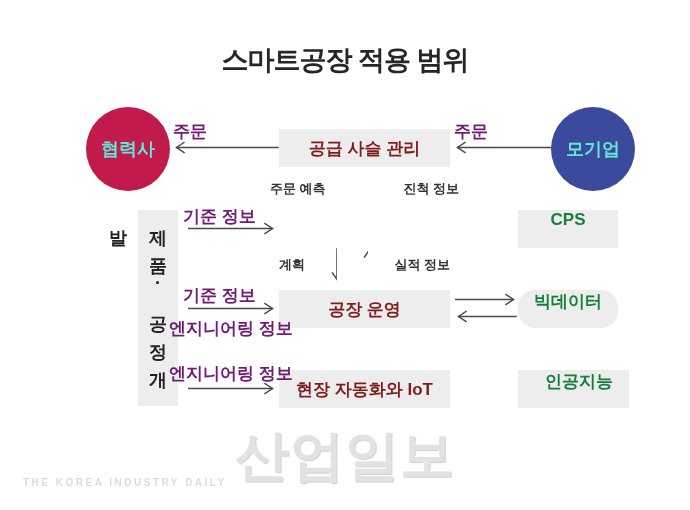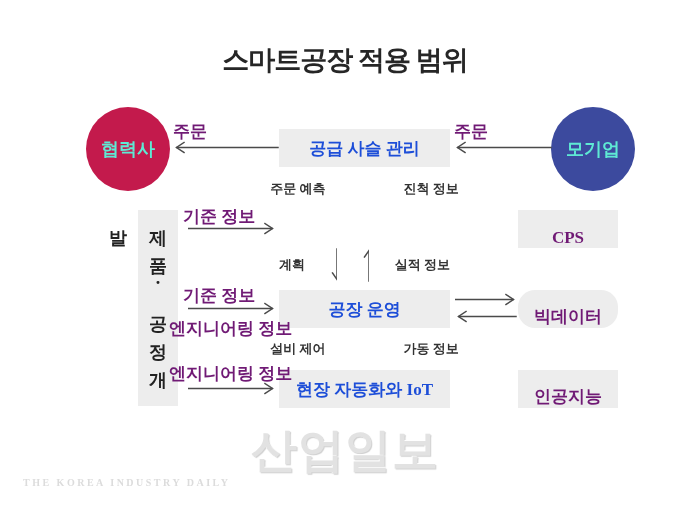--- a/index.html
+++ b/index.html
@@ -1,40 +1,40 @@
 <!DOCTYPE html>
 <html style="--partner-circle: #c31a4c; --parent-circle: #3c4a9e; --box-bg: #ededed; --arrow: #4a4a4a;"><head>
 <meta charset="utf-8">
 <style>
   html,body { margin:0; padding:0; background:#fff; }
   .stage {
     position:relative; width:644px; height:510px; margin:0 auto;
     background:#ffffff; overflow:hidden;
-    font-family:Liberation Serif, serif;
+    font-family:Liberation Sans, sans-serif;
   }
   .title {
     position:absolute; top:42px; left:0; width:100%; text-align:center;
     font-size:27px; font-weight:800; color:#262626; letter-spacing:-1px;
   }
   .circle {
     position:absolute; width:84px; height:84px; border-radius:50%;
     display:flex; align-items:center; justify-content:center;
     color:#5eead4; font-size:18px; font-weight:700;
   }
   .circle.partner { left:63px; top:107px; background:var(--partner-circle,#c31a4c); }
   .circle.parent  { left:528px; top:107px; background:var(--parent-circle,#3c4a9e); }
   .pbox {
     position:absolute; left:256px; width:171px; height:38px;
     background:var(--box-bg,#ededed); display:flex; align-items:center; justify-content:center;
-    font-size:17px; font-weight:700; color:#1d4ed8;
+    font-size:17px; font-weight:700; color:#7f1d1d;
   }
   .tbox {
     position:absolute; left:495px; width:100px; height:38px;
-    background:var(--box-bg,#ededed); display:flex; align-items:flex-end; justify-content:center;
-    font-size:17px; font-weight:700; color:#701a75;
+    background:var(--box-bg,#ededed); display:flex; align-items:flex-start; justify-content:center;
+    font-size:17px; font-weight:700; color:#15803d;
   }
   .devbox {
     position:absolute; left:115px; top:210px; width:40px; height:196px;
     background:var(--box-bg,#ededed); box-sizing:border-box; padding-top:7px;
     writing-mode:vertical-rl; text-orientation:upright; text-align:left;
     font-size:18px; font-weight:700; color:#222; letter-spacing:10px; line-height:40px;
   }
   .lbl {
     position:absolute; font-size:17px; font-weight:700; color:#701a75;
     white-space:nowrap; text-align:left;
@@ -47,21 +47,21 @@
     position:absolute; left:256px; width:171px; height:42px;
     display:flex; align-items:center; justify-content:center; gap:26px;
   }
   .gaprow .glbl { font-size:13px; font-weight:700; color:#333; white-space:nowrap; }
   .gaprow svg { display:block; }
   .gaprow svg line, .gaprow svg polyline {
     stroke:var(--arrow,#4a4a4a); stroke-width:1.5; fill:none; stroke-linecap:square;
   }
   .wm-logo {
     position:absolute; top:428px; left:0; width:100%; text-align:center;
-    font-size:46px; line-height:1; font-weight:800; color:#e2e2e2; letter-spacing:1px;
+    font-size:54px; line-height:1; font-weight:800; color:#e2e2e2; letter-spacing:1px;
     text-shadow:-1px -1px 0 #ffffff, 1px 1px 1px #cfcfcf;
   }
   .wm-tagline {
     position:absolute; top:477px; left:0; width:100%; text-align:left;
     font-size:10px; font-weight:700; color:#dcdcdc; letter-spacing:2.5px;
     text-shadow:1px 1px 0 #ffffff;
   }
 </style>
 </head>
 <body>
@@ -98,21 +98,21 @@
   <div class="pbox" style="top:370px;">
     <span>현장 자동화와 IoT</span>
   </div>
 
   <div class="tbox" style="top:210px;">
     <span>CPS</span>
   </div>
   <div class="tbox" style="top:290px;border-radius:17px;">
     <span>빅데이터</span>
   </div>
-  <div class="tbox" style="top:370px;">
+  <div class="tbox" style="top:370px;padding-left:11px;">
     <span>인공지능</span>
   </div>
 
   <div class="devbox">제품·공정개발</div>
 
   <div class="gaprow" style="top:168px;">
     <span class="glbl">주문 예측</span>
     <svg width="12" height="34">
       <line x1="6" y1="1" x2="6" y2="30"></line>
         <polyline points="1.5,25 6,31.5 10.5,25"></polyline>
@@ -130,32 +130,20 @@
       <line x1="6" y1="1" x2="6" y2="30"></line>
         <polyline points="1.5,25 6,31.5 10.5,25"></polyline>
     </svg>
     <svg width="12" height="34">
       <line x1="6" y1="33" x2="6" y2="4"></line>
         <polyline points="1.5,9 6,2.5 10.5,9"></polyline>
     </svg>
     <span class="glbl">실적 정보</span>
   </div>
 
-  <div class="gaprow" style="top:328px;">
-    <span class="glbl">설비 제어</span>
-    <svg width="12" height="34">
-      <line x1="6" y1="1" x2="6" y2="30"></line>
-        <polyline points="1.5,25 6,31.5 10.5,25"></polyline>
-    </svg>
-    <svg width="12" height="34">
-      <line x1="6" y1="33" x2="6" y2="4"></line>
-        <polyline points="1.5,9 6,2.5 10.5,9"></polyline>
-    </svg>
-    <span class="glbl">가동 정보</span>
-  </div>
 
   <div class="lbl" style="left:160px; width:98px; top:205px;">기준 정보</div>
   <svg class="arr" style="left:165px; top:222px;" width="88" height="13">
     <line x1="0" y1="6.5" x2="84" y2="6.5"></line>
     <polyline points="77,1.5 84.5,6.5 77,11.5"></polyline>
   </svg>
 
   <div class="lbl" style="left:160px; width:98px; top:284px;">기준 정보</div>
   <svg class="arr" style="left:165px; top:302px;" width="88" height="13">
     <line x1="0" y1="6.5" x2="84" y2="6.5"></line>

